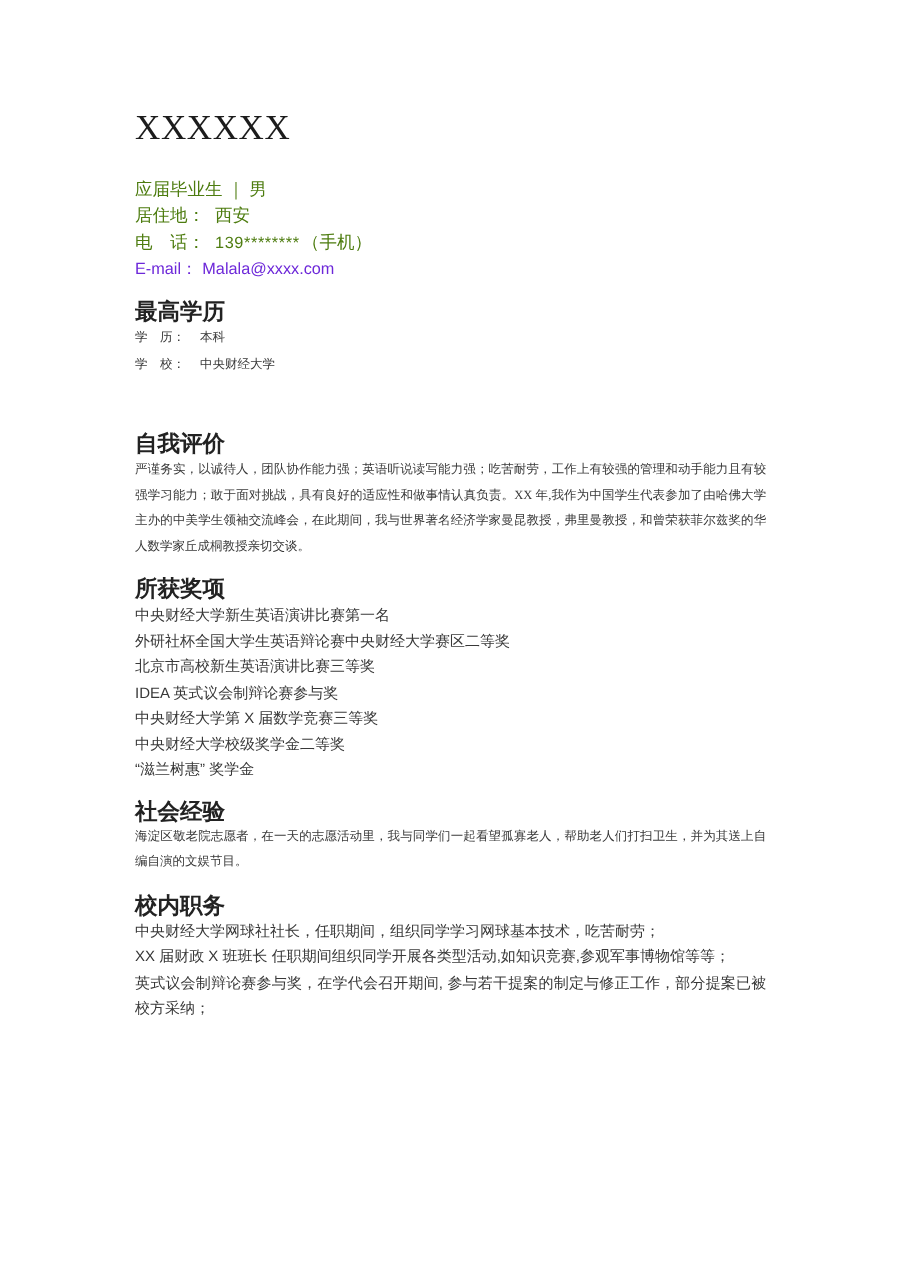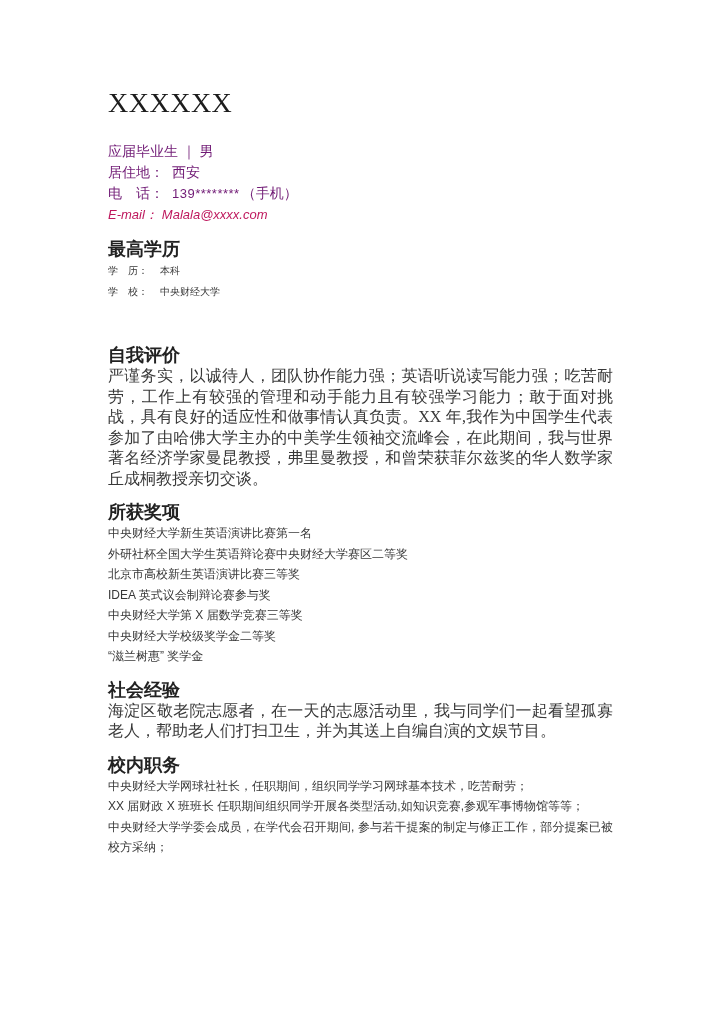--- a/index.html
+++ b/index.html
@@ -25,50 +25,49 @@
     font-family: "Liberation Serif", "DejaVu Serif", serif;
     font-weight: 400;
     font-size: 28px;
     line-height: 1.15;
     letter-spacing: 0.5px;
     color: #1c1c1c;
   }
   .info-line {
     font-size: 14px;
     line-height: 21px;
-    color: #701a75;
+    color: #4d7c0f;
     white-space: nowrap;
   }
   .info-label { margin-right: 8px; }
   .phone-value { font-size: 13px; letter-spacing: 0.5px; }
   .phone-suffix { margin-left: 2px; }
   .email-line {
     font-size: 13px;
     line-height: 22px;
-    color: #be185d;
-    font-style: italic;
+    color: #6d28d9;
   }
   .email-label { margin-right: 4px; }
   .section { margin-top: 13px; }
   .section-gap-large { margin-top: 43px; font-family: Liberation Serif, serif; }
   .section-title {
     font-weight: bold;
     font-size: 18px;
     line-height: 21px;
     color: #222222;
   }
   .edu-row {
     font-size: 10px;
     line-height: 21px;
     white-space: nowrap;
   }
   .edu-label { margin-right: 12px; }
   .para {
     margin: 0;
-    font-size: 16px;
+    font-size: 10px;
     line-height: 20.5px;
     text-align: justify;
     text-justify: inter-ideograph;
     color: #383838;
   }
   .list-item {
     font-size: 12px;
     line-height: 20.5px;
     text-align: justify;
     text-justify: inter-ideograph;
@@ -124,16 +123,16 @@
 
   <div class="section">
     <div class="section-title">社会经验</div>
     <p class="para">海淀区敬老院志愿者，在一天的志愿活动里，我与同学们一起看望孤寡老人，帮助老人们打扫卫生，并为其送上自编自演的文娱节目。</p>
   </div>
 
   <div class="section">
     <div class="section-title">校内职务</div>
     <div class="list-item">中央财经大学网球社社长，任职期间，组织同学学习网球基本技术，吃苦耐劳；</div>
     <div class="list-item">XX 届财政 X 班班长  任职期间组织同学开展各类型活动,如知识竞赛,参观军事博物馆等等；</div>
-    <div class="list-item">中央财经大学学委会成员，在学代会召开期间, 参与若干提案的制定与修正工作，部分提案已被校方采纳；</div>
+    <div class="list-item">英式议会制辩论赛参与奖，在学代会召开期间, 参与若干提案的制定与修正工作，部分提案已被校方采纳；</div>
   </div>
 
 </div>
 
 </body></html>

